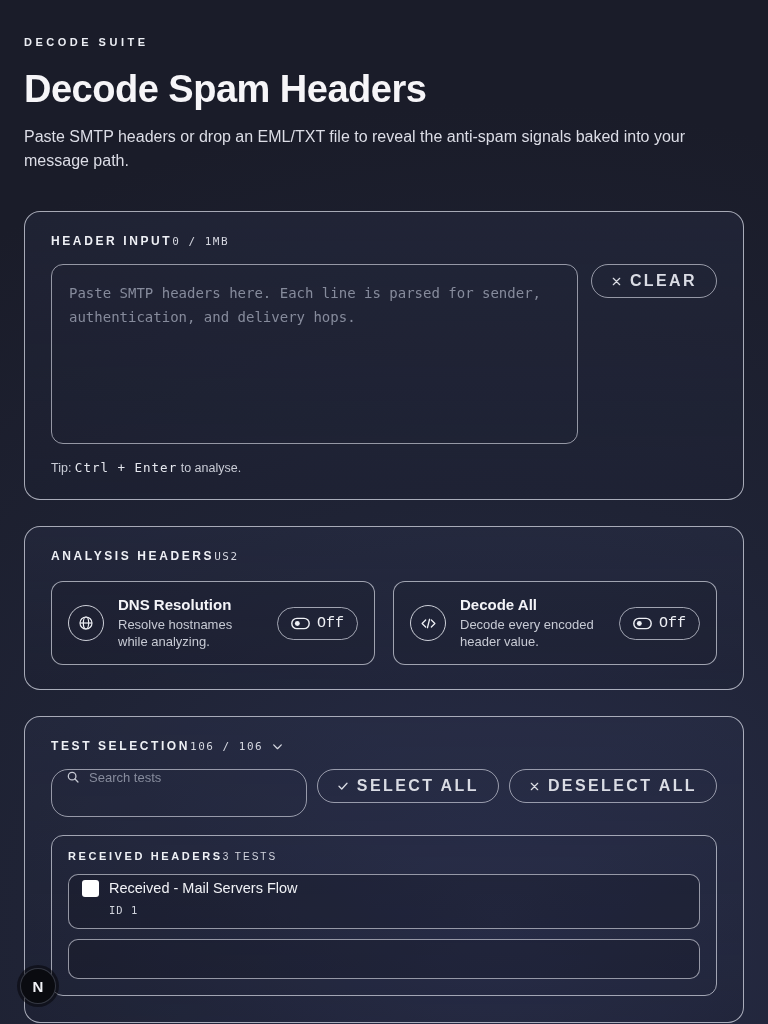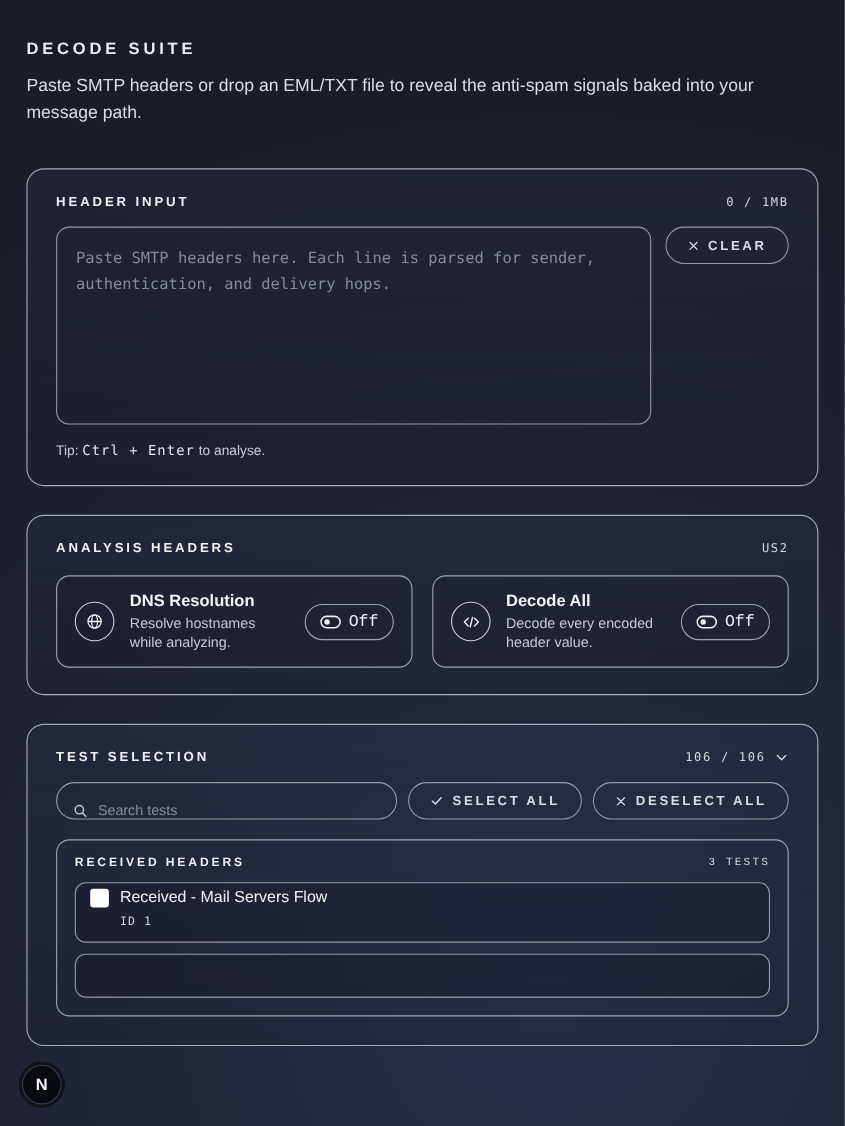--- a/index.html
+++ b/index.html
@@ -8,21 +8,21 @@
     font-family: "Liberation Sans", sans-serif;
     background:
       radial-gradient(120% 80% at 65% 90%, #282d49 0%, #1f2335 52%, #1a1c29 100%);
     color:#f2f3f7;
   }
   .page { padding:24px; }
 
   
   .eyebrow {
     margin-top:12px;
-    font-size:15px; font-weight:700; letter-spacing:3.5px;
+    font-size:11px; font-weight:700; letter-spacing:3.5px;
     color:#eceef4;
   }
   .title {
     margin-top:20px;
     font-size:38px; font-weight:700; letter-spacing:-0.5px;
     color:#f6f5f8;
   }
   .subtitle {
     margin-top:14px; max-width:668px;
     font-size:16px; line-height:24px; color:#dcdde6;
@@ -32,21 +32,21 @@
   .card {
     margin-top:26px;
     border:1px solid rgba(222,225,236,0.72);
     border-radius:16px;
     background: linear-gradient(180deg, rgba(48,54,82,0.28), rgba(28,32,50,0.18));
   }
   .card-1 { margin-top:38px; padding:22px 26px 24px; }
   .card-2 { padding:22px 26px 24px; }
   .card-3 { padding:22px 26px 26px; }
 
-  .label-row { display:flex; align-items:center; justify-content:space-between; }
+  .label-row { display:flex; align-items:center; }
   .section-label {
     font-size:12px; font-weight:700; letter-spacing:2.6px; color:#eef0f5;
   }
   .mono-counter {
     font-family:"DejaVu Sans Mono", monospace;
     font-size:11px; letter-spacing:1.5px; color:#d5d7e0;
   }
   .counter-wrap { display:flex; align-items:center; gap:8px; color:#d5d7e0; }
 
   
@@ -64,21 +64,21 @@
   textarea.header-ta::placeholder { color:#868b9c; }
 
   .pill-btn {
     display:inline-flex; align-items:center; gap:8px;
     height:34px; padding:0 19px;
     border:1px solid rgba(222,225,236,0.62);
     border-radius:17px;
     background:transparent; cursor:pointer;
     color:#dadce4;
     font-family:"Liberation Sans", sans-serif;
-    font-size:12px; font-weight:700; letter-spacing:2.4px;
+    font-size:16px; font-weight:700; letter-spacing:2.4px;
     white-space:nowrap;
   }
   .pill-btn svg { flex:none; }
 
   .tip-line { margin-top:16px; font-size:12.5px; color:#c9ccd6; }
   .tip-kbd {
     font-family:"DejaVu Sans Mono", monospace;
     font-size:12.5px; letter-spacing:1px; color:#e6e8ef;
   }
 
@@ -106,42 +106,42 @@
     height:33px; padding:0 13px;
     border:1px solid rgba(222,225,236,0.68);
     border-radius:17px; background:transparent; cursor:pointer;
     color:#eef0f5; font-size:15px;
     font-family:Liberation Mono, monospace;
   }
 
   
   .search-row { display:flex; gap:10px; margin-top:16px; }
   .search-box {
-    flex:1; height:34px;
+    flex:1; height:48px;
     border:1px solid rgba(222,225,236,0.62);
     border-radius:17px;
-    display:flex; align-items:flex-end; gap:9px;
+    display:flex; align-items:flex-start; gap:9px;
     padding:0 14px; color:#c7cad4;
   }
   .search-box input {
     flex:1; background:transparent; border:none; outline:none;
     font-family:"Liberation Sans", sans-serif;
     font-size:13px; color:#e8e9f0;
   }
   .search-box input::placeholder { color:#878c9d; }
 
   .group-card {
     margin-top:18px;
     border:1px solid rgba(222,225,236,0.68);
     border-radius:12px;
     padding:14px 16px 16px;
   }
   .group-label { font-size:11px; font-weight:700; letter-spacing:2.6px; color:#eef0f5; }
   .group-count {
-    font-family:Liberation Mono, monospace;
+    font-family:Liberation Sans, sans-serif;
     font-size:10px; letter-spacing:2px; color:#d5d7e0;
   }
   .test-list { margin-top:12px; display:flex; flex-direction:column; gap:10px; }
   .test-item {
     border:1px solid rgba(222,225,236,0.62);
     border-radius:10px;
     padding:4px 13px 12px;
     background:rgba(13,15,24,0.22);
     cursor:pointer;
   }
@@ -169,20 +169,21 @@
     color:#f2f3f7; font-size:15px; font-weight:700;
     cursor:pointer; z-index:10;
   }
 </style>
 </head>
 <body>
 
 <div class="page">
 
   <div class="eyebrow">DECODE SUITE</div>
+  <h1 class="title">Decode Spam Headers</h1>
   <p class="subtitle">Paste SMTP headers or drop an EML/TXT file to reveal the anti-spam signals baked into your message path.</p>
 
   <section class="card card-1">
     <div class="label-row">
       <div class="section-label">HEADER INPUT</div>
       <div class="mono-counter">0 / 1MB</div>
     </div>
     <div class="input-row">
       <textarea class="header-ta" placeholder="Paste SMTP headers here. Each line is parsed for sender, authentication, and delivery hops." style=""></textarea>
       <button class="pill-btn">

